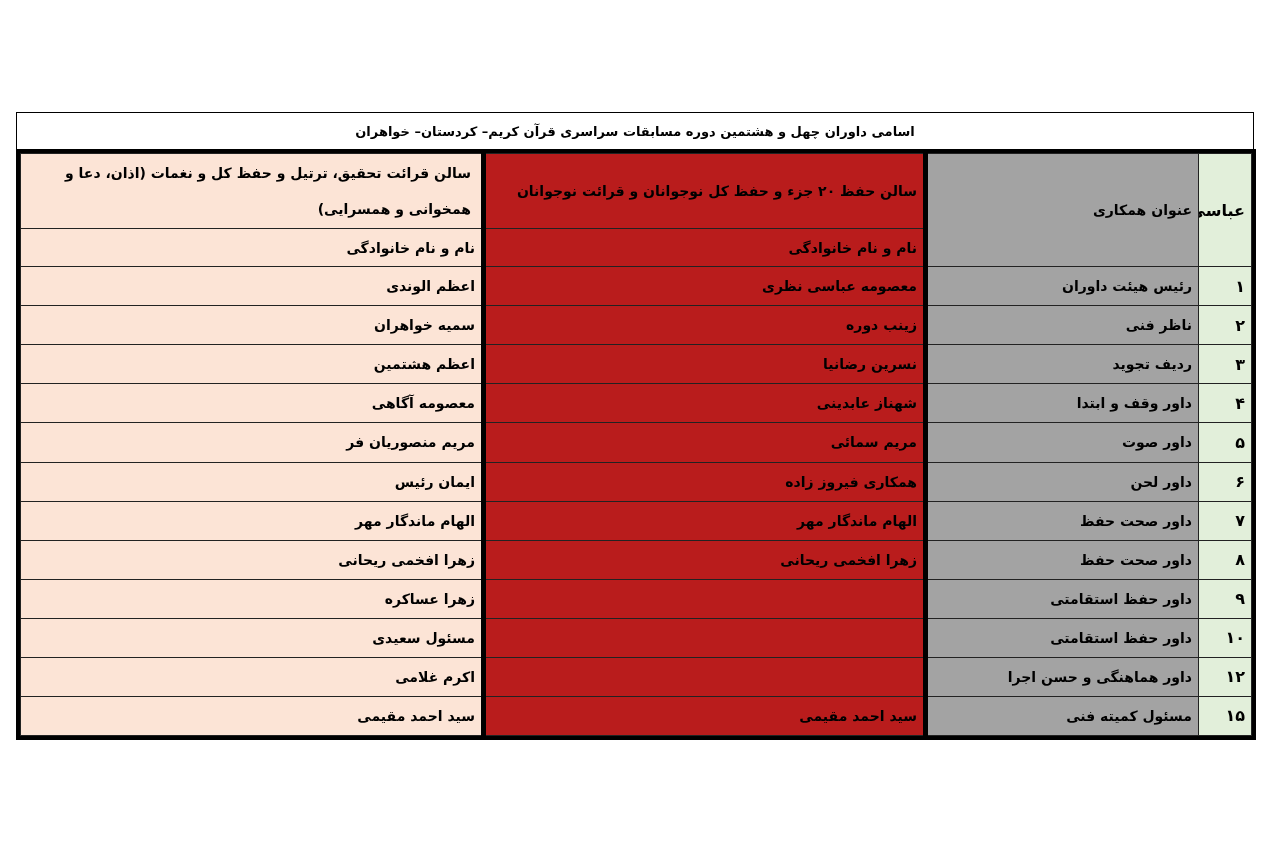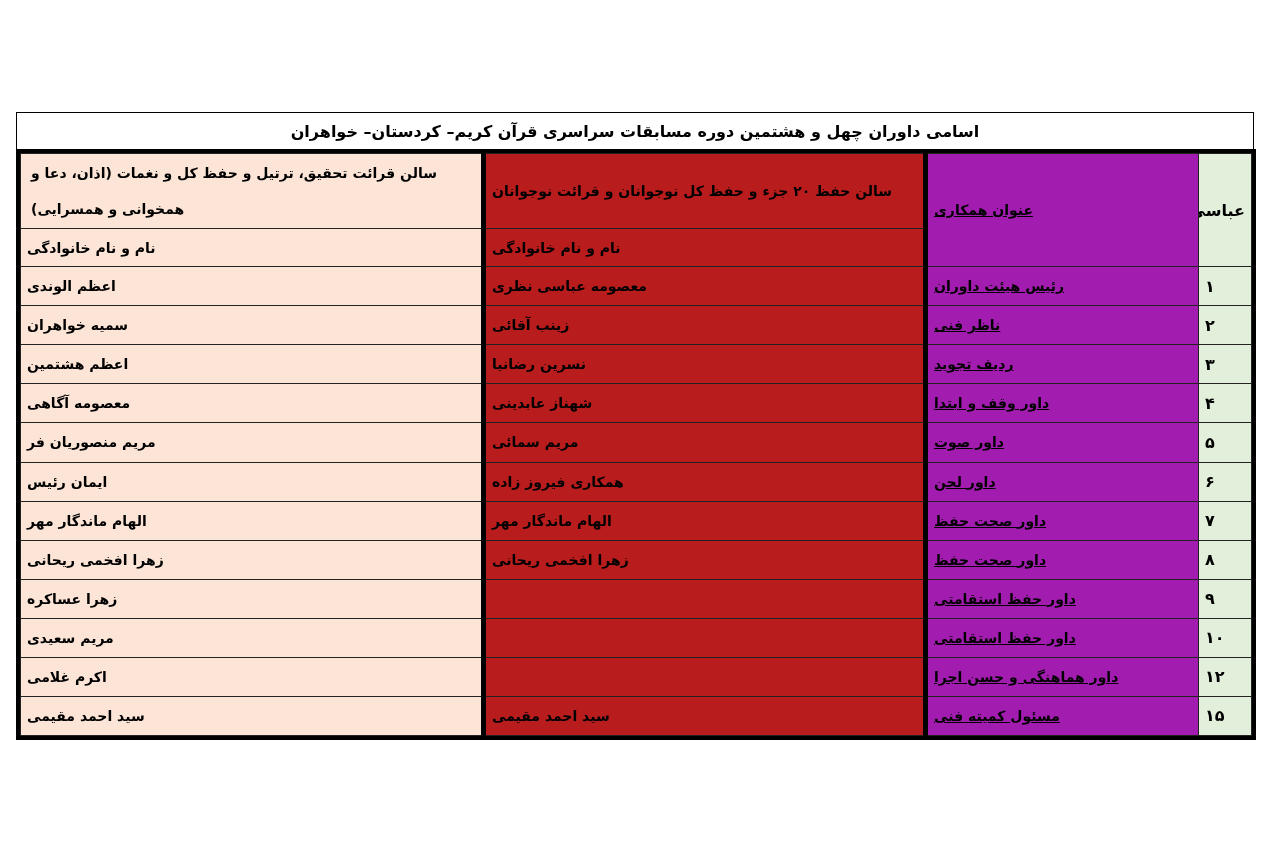--- a/index.html
+++ b/index.html
@@ -2,38 +2,38 @@
 <html><head>
   <meta charset="utf-8">
   <style>
     html, body { margin: 0; padding: 0; background: #ffffff; }
     body { width: 1280px; height: 853px; position: relative; overflow: hidden;
            font-family: "DejaVu Sans", sans-serif; color: #000; }
     .title-box {
       position: absolute; left: 16px; top: 112px; width: 1236px; height: 36px;
       border: 1px solid #000; border-bottom: none; background: #fff;
       display: flex; align-items: center; justify-content: center;
-      direction: rtl; font-weight: bold; font-size: 16px;
+      direction: rtl; font-weight: bold; font-size: 13px;
     }
     .table-wrap {
       position: absolute; left: 16px; top: 149px; width: 1240px; height: 591px;
       box-sizing: border-box; border: 4px solid #000; background: #000;
     }
     table {
       border-collapse: collapse; width: 100%; height: 100%;
       direction: rtl; table-layout: fixed;
     }
     td, th {
-      border: 1px solid #222; text-align: left; vertical-align: middle;
+      border: 1px solid #222; text-align: right; vertical-align: middle;
       font-weight: bold; font-size: 14px; padding: 0 6px; overflow: hidden;
       white-space: nowrap;
       margin-top: 36px;
     }
     .c-num { width: 40px; background: #e2efda; font-size: 16px; }
-    .c-role { width: 258px; background: #a21caf; border-left: 5px solid #000; text-decoration: underline; }
+    .c-role { width: 258px; background: #a3a3a3; border-left: 5px solid #000; }
     .c-hall2 { width: 425px; background: #b91c1c; border-left: 5px solid #000; }
     .c-hall1 { background: #fce4d6; }
     th.c-hall1.wrap { white-space: normal; line-height: 36px; font-size: 14px; padding: 0 10px; }
     tr.h1 { height: 75px; }
     tr.h2 { height: 38px; }
     tr.row { height: 39px; }
   </style>
 </head>
 <body>
 
@@ -55,21 +55,21 @@
 
     <tr class="row">
       <td class="c-num">۱</td>
       <td class="c-role">رئیس هیئت داوران</td>
       <td class="c-hall2">معصومه عباسی نظری</td>
       <td class="c-hall1">اعظم الوندی</td>
     </tr>
     <tr class="row">
       <td class="c-num">۲</td>
       <td class="c-role">ناظر فنی</td>
-      <td class="c-hall2">زینب آقائی</td>
+      <td class="c-hall2">زینب دوره</td>
       <td class="c-hall1">سمیه خواهران</td>
     </tr>
     <tr class="row">
       <td class="c-num">۳</td>
       <td class="c-role">ردیف تجوید</td>
       <td class="c-hall2">نسرین رضانیا</td>
       <td class="c-hall1">اعظم هشتمین</td>
     </tr>
     <tr class="row">
       <td class="c-num">۴</td>
@@ -104,21 +104,21 @@
     <tr class="row">
       <td class="c-num">۹</td>
       <td class="c-role">داور حفظ استقامتی</td>
       <td class="c-hall2"></td>
       <td class="c-hall1">زهرا عساکره</td>
     </tr>
     <tr class="row">
       <td class="c-num">۱۰</td>
       <td class="c-role">داور حفظ استقامتی</td>
       <td class="c-hall2"></td>
-      <td class="c-hall1">مریم سعیدی</td>
+      <td class="c-hall1">مسئول سعیدی</td>
     </tr>
     <tr class="row">
       <td class="c-num">۱۲</td>
       <td class="c-role">داور هماهنگی و حسن اجرا</td>
       <td class="c-hall2"></td>
       <td class="c-hall1">اکرم غلامی</td>
     </tr>
     <tr class="row">
       <td class="c-num">۱۵</td>
       <td class="c-role">مسئول کمیته فنی</td>

